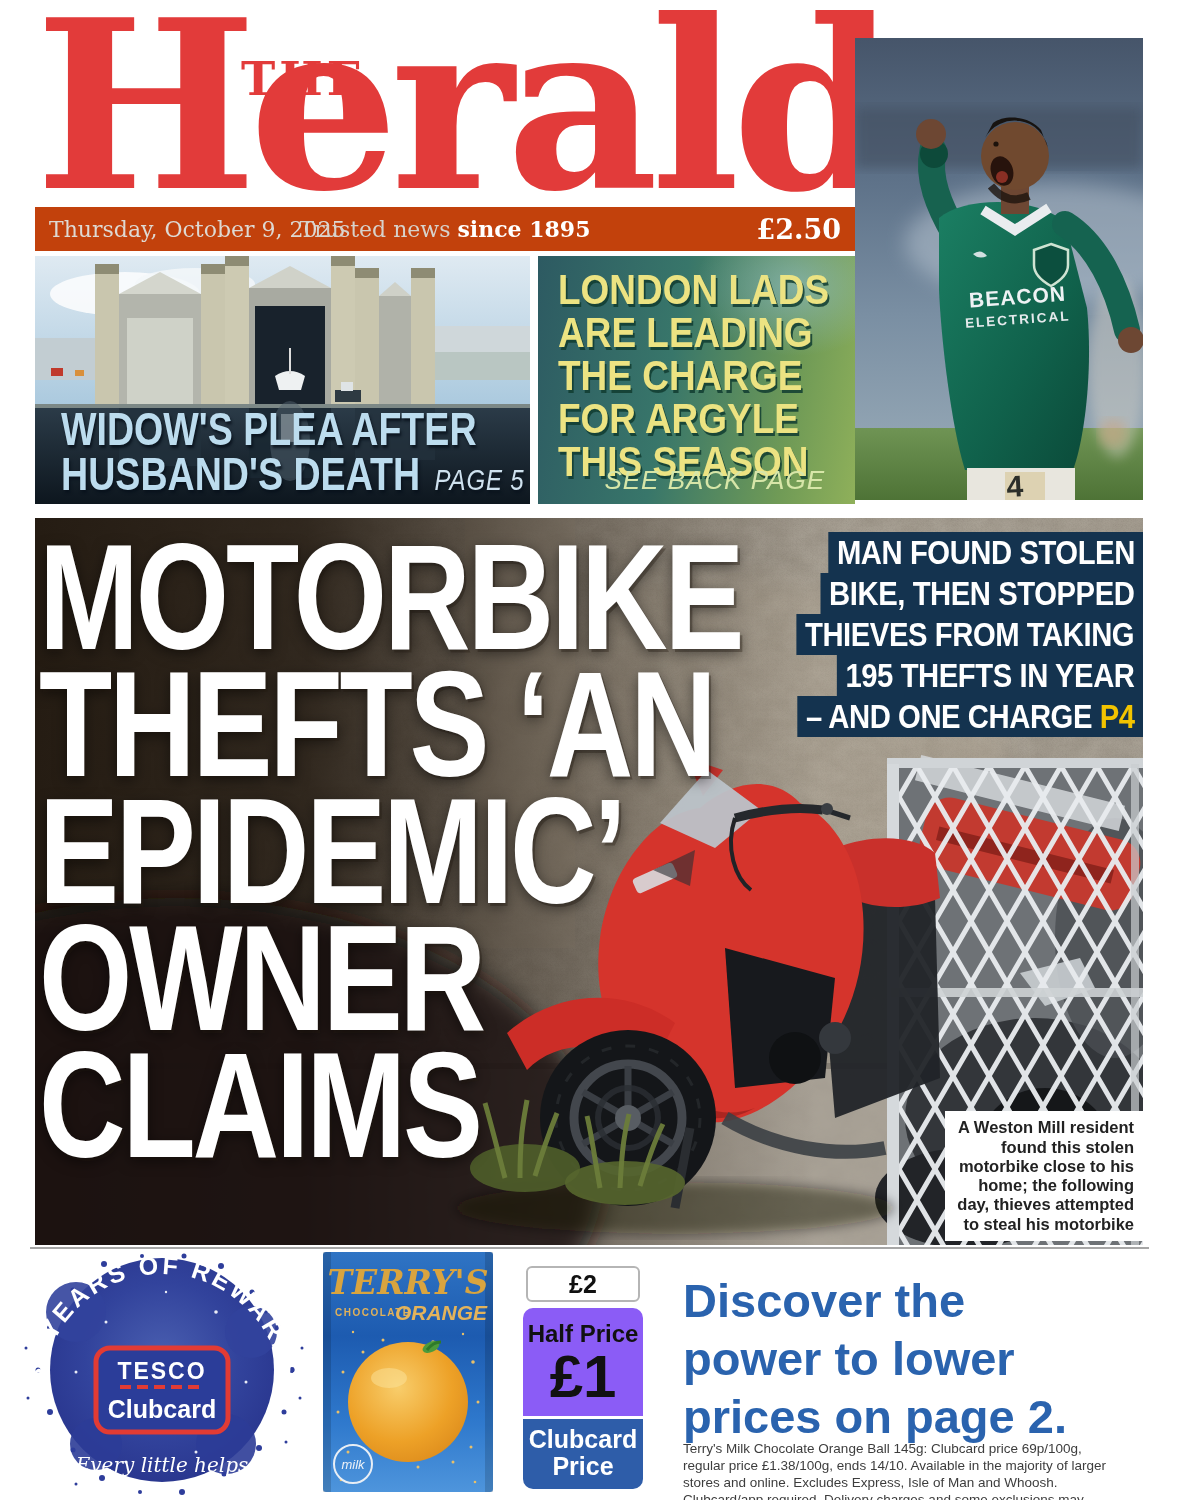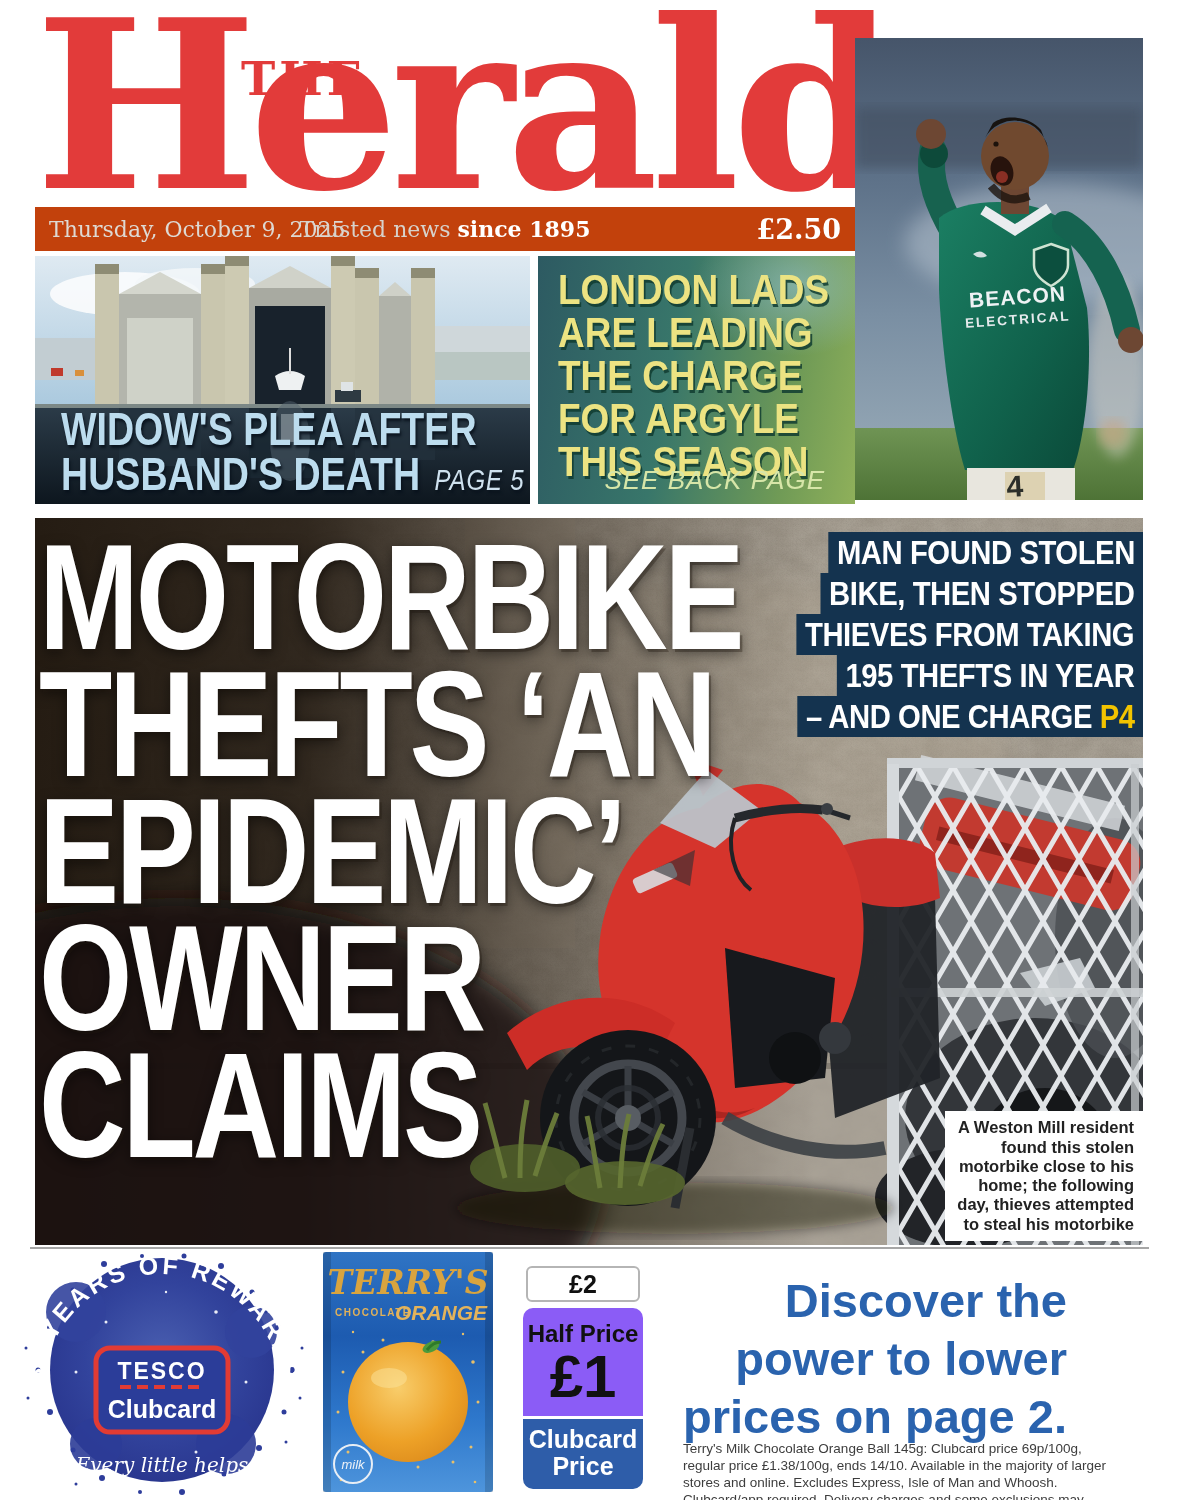--- a/index.html
+++ b/index.html
@@ -69,21 +69,21 @@
   .pricetag{position:absolute;left:523px;top:1266px;width:120px;}
   .pt-was{width:110px;height:32px;margin:0 auto 6px;background:#fff;border:2px solid #b5b5b5;
         border-radius:6px;display:flex;align-items:center;justify-content:center;
         font-size:25px;font-weight:bold;color:#111;}
   .pt-half{background:#8b5cf6;border-radius:10px 10px 0 0;text-align:center;padding:12px 0 10px;}
   .pt-half-label{font-size:24px;font-weight:bold;color:#111;}
   .pt-half-price{font-size:60px;font-weight:bold;color:#111;line-height:58px;}
   .pt-cc{background:#2e5da9;border-radius:0 0 10px 10px;margin-top:3px;color:#fff;
         text-align:center;font-weight:bold;font-size:25px;line-height:27px;padding:7px 0 9px;}
   .discover{position:absolute;left:683px;top:1272px;color:#2a63ae;font-weight:bold;
-        font-size:47px;line-height:58px;text-align:right;}
+        font-size:47px;line-height:58px;}
   .terms{position:absolute;left:683px;top:1440px;width:424px;font-size:13.5px;line-height:17px;
         color:#3d3d3d;}
 </style>
 </head>
 <body>
 
 <div class="page">
 
   <div class="masthead">
     <span class="mast-the">THE</span>

